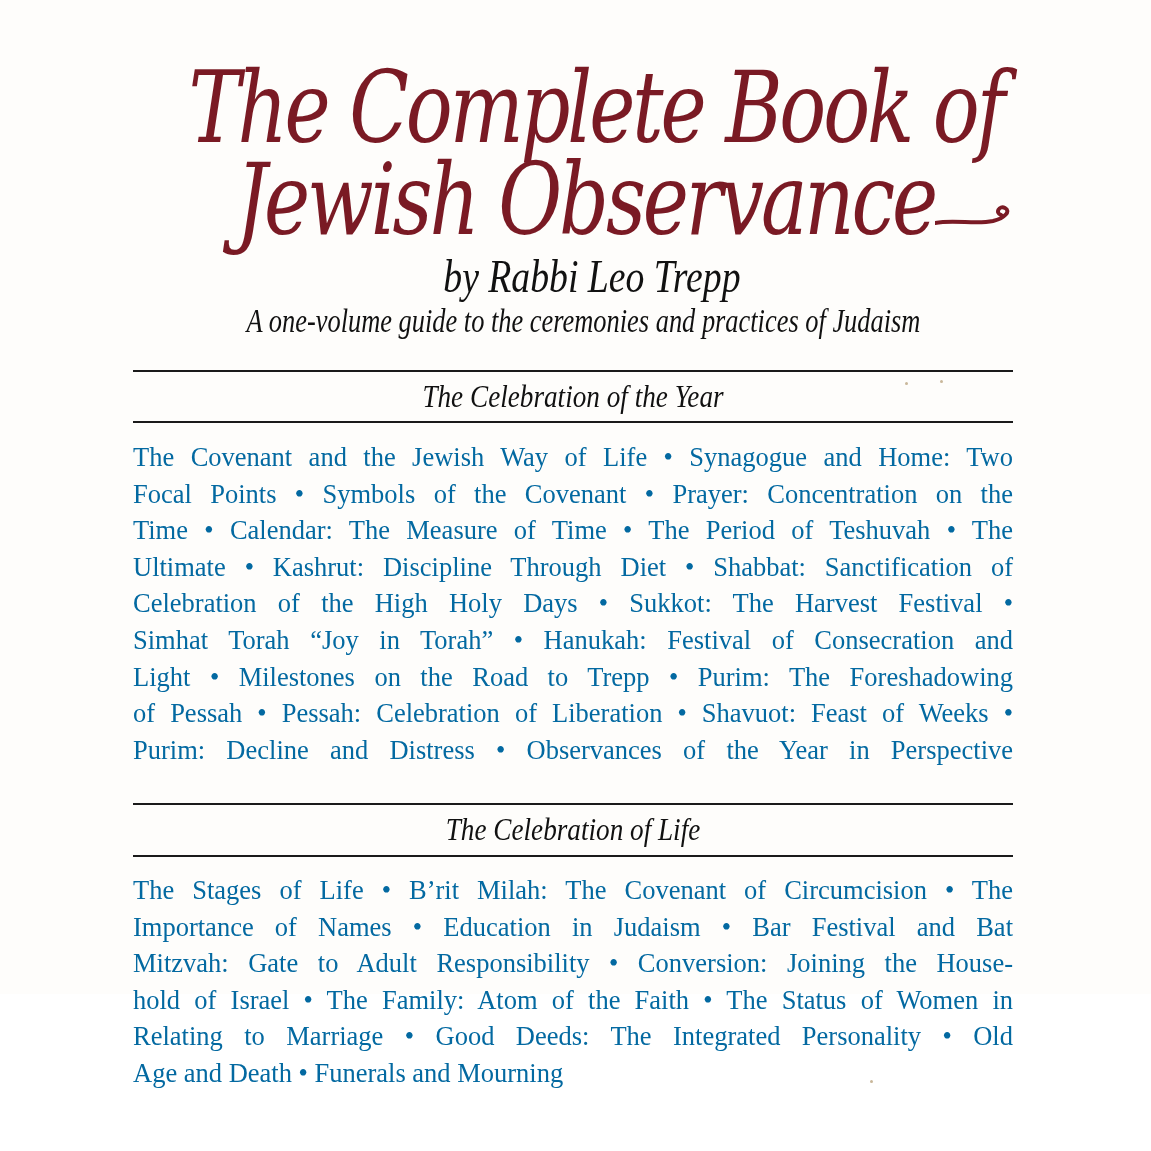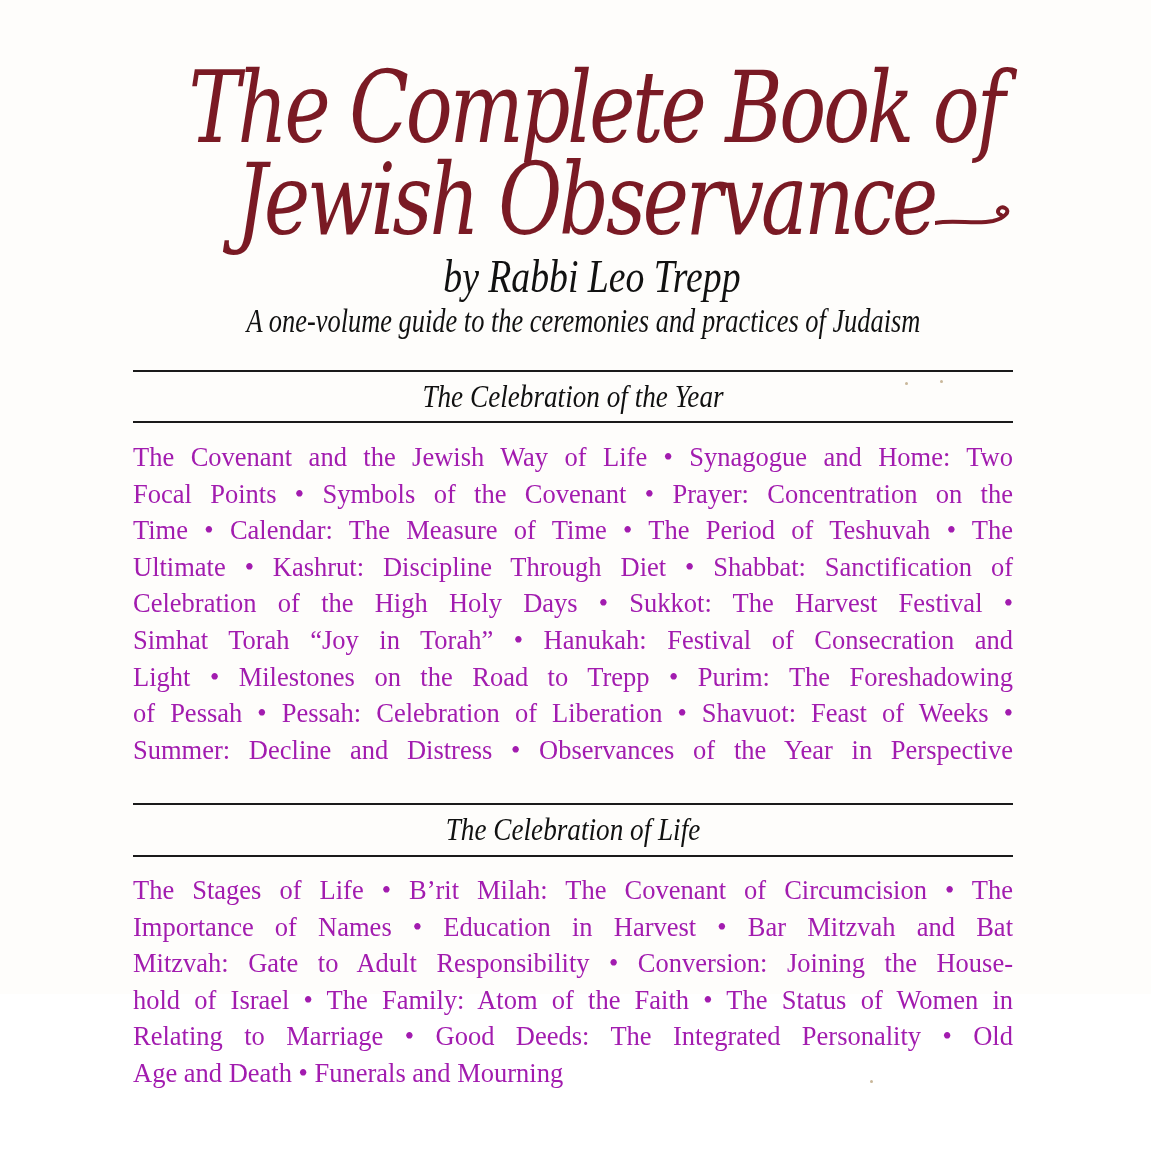--- a/index.html
+++ b/index.html
@@ -87,21 +87,21 @@
       transform: scaleX(0.85);
       transform-origin: center;
       white-space: nowrap;
     }
     .body-text {
       position: absolute;
       left: 133px; width: 880px;
       font-family: "Liberation Serif", serif;
       font-size: 26.5px;
       line-height: 36.6px;
-      color: #a21caf;
+      color: #0369a1;
     }
     .body-line {
       display: block;
       white-space: nowrap;
       text-align: justify;
       text-align-last: justify;
       height: 36.6px;
     }
     .body-line.last {
       text-align-last: left;
@@ -133,30 +133,30 @@
 
   <div class="body-text" style="top:439px;">
     <span class="body-line">The Covenant and the Jewish Way of Life • Synagogue and Home: Two</span>
     <span class="body-line">Focal Points • Symbols of the Covenant • Prayer: Concentration on the</span>
     <span class="body-line">Time • Calendar: The Measure of Time • The Period of Teshuvah • The</span>
     <span class="body-line">Ultimate • Kashrut: Discipline Through Diet • Shabbat: Sanctification of</span>
     <span class="body-line">Celebration of the High Holy Days • Sukkot: The Harvest Festival •</span>
     <span class="body-line">Simhat Torah “Joy in Torah” • Hanukah: Festival of Consecration and</span>
     <span class="body-line">Light • Milestones on the Road to Trepp • Purim: The Foreshadowing</span>
     <span class="body-line">of Pessah • Pessah: Celebration of Liberation • Shavuot: Feast of Weeks •</span>
-    <span class="body-line">Summer: Decline and Distress • Observances of the Year in Perspective</span>
+    <span class="body-line">Purim: Decline and Distress • Observances of the Year in Perspective</span>
   </div>
 
   <div class="rule" style="top:803px;"></div>
   <div class="section-heading" style="top:811px;">The Celebration of Life</div>
   <div class="rule" style="top:855px;"></div>
 
   <div class="body-text" style="top:872px;">
     <span class="body-line">The Stages of Life • B’rit Milah: The Covenant of Circumcision • The</span>
-    <span class="body-line">Importance of Names • Education in Harvest • Bar Mitzvah and Bat</span>
+    <span class="body-line">Importance of Names • Education in Judaism • Bar Festival and Bat</span>
     <span class="body-line">Mitzvah: Gate to Adult Responsibility • Conversion: Joining the House-</span>
     <span class="body-line">hold of Israel • The Family: Atom of the Faith • The Status of Women in</span>
     <span class="body-line">Relating to Marriage • Good Deeds: The Integrated Personality • Old</span>
     <span class="body-line last">Age and Death • Funerals and Mourning</span>
   </div>
 
   <div class="speck" style="left:905px; top:382px;"></div>
   <div class="speck" style="left:940px; top:380px;"></div>
   <div class="speck" style="left:870px; top:1080px;"></div>
 </div>

